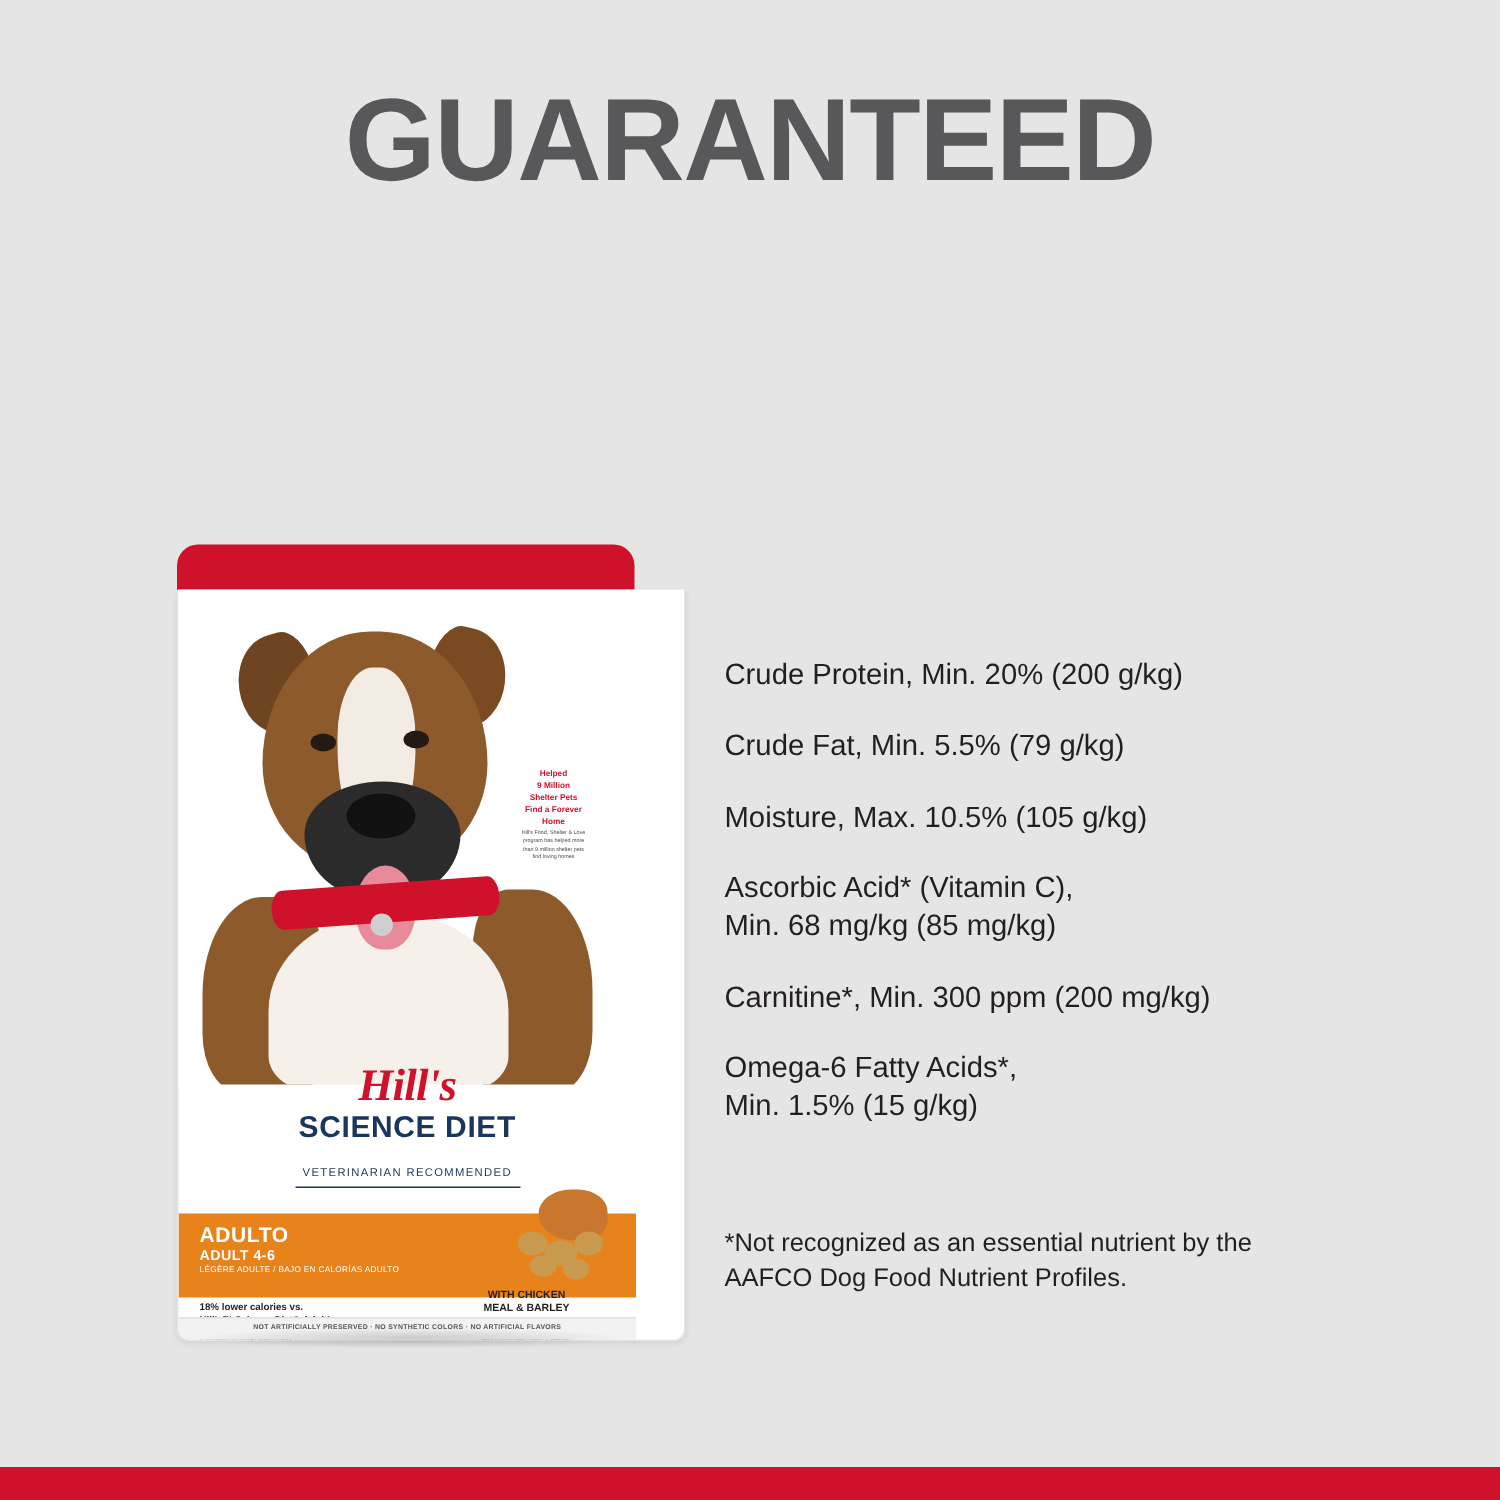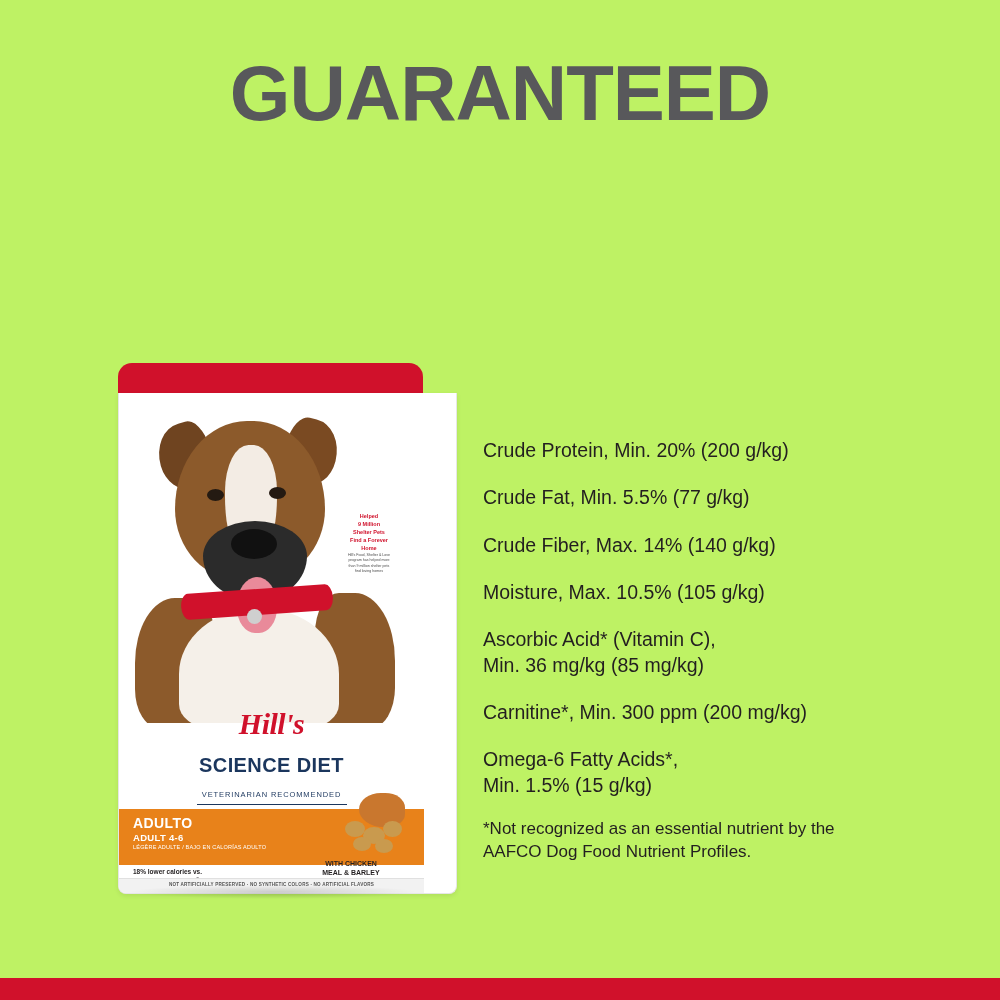--- a/index.html
+++ b/index.html
@@ -10,21 +10,21 @@
     width: 1000px;
     height: 1000px;
     background: #ffffff;
     font-family: "Liberation Sans", sans-serif;
     overflow: hidden;
   }
   .page {
     position: relative;
     width: 1000px;
     height: 1000px;
-    background: #bef264;
+    background: #e5e5e5;
     box-sizing: border-box;
   }
 
   
   .heading {
     position: absolute;
     top: 58px;
     left: 0;
     width: 1000px;
     text-align: center;
@@ -294,21 +294,21 @@
     font-weight: bold;
     font-size: 30px;
     letter-spacing: -0.5px;
     line-height: 1;
   }
   .brand-science {
     color: #1b365d;
     font-size: 20px;
     font-weight: bold;
     letter-spacing: 0.4px;
-    margin-top: 16px;
+    margin-top: 3px;
     line-height: 1;
   }
   .brand-vet {
     color: #1b365d;
     font-size: 7.5px;
     font-weight: normal;
     letter-spacing: 0.9px;
     margin-top: 15px;
   }
   .brand-rule {
@@ -520,25 +520,24 @@
 
       <div class="footer-strip">
         <div class="footer-strip-text">NOT ARTIFICIALLY PRESERVED  ·  NO SYNTHETIC COLORS  ·  NO ARTIFICIAL FLAVORS</div>
       </div>
     </div>
   </div>
   <div class="bag-shadow"></div>
 
   <div class="analysis">
     <div class="analysis-item">Crude Protein, Min. 20% (200 g/kg)</div>
-    <div class="analysis-item">Crude Fat, Min. 5.5% (77 g/kg)</div>
-    <div class="analysis-item">Crude Fiber, Max. 14% (140 g/kg)</div>
+    <div class="analysis-item">Crude Fat, Min. 5.5% (79 g/kg)</div>
     <div class="analysis-item">Moisture, Max. 10.5% (105 g/kg)</div>
     <div class="analysis-item">Ascorbic Acid* (Vitamin C),
-Min. 36 mg/kg (85 mg/kg)</div>
+Min. 68 mg/kg (85 mg/kg)</div>
     <div class="analysis-item">Carnitine*, Min. 300 ppm (200 mg/kg)</div>
     <div class="analysis-item">Omega-6 Fatty Acids*,
 Min. 1.5% (15 g/kg)</div>
   </div>
 
   <div class="footnote">*Not recognized as an essential nutrient by the
 AAFCO Dog Food Nutrient Profiles.</div>
 
   <div class="bottom-bar"></div>
 </div>

